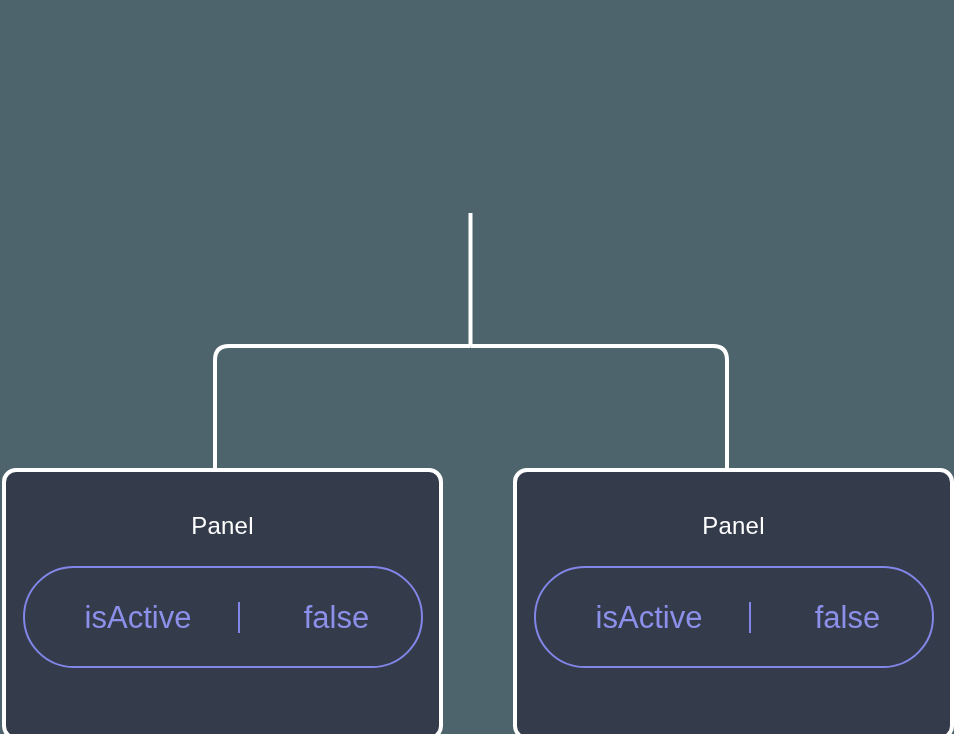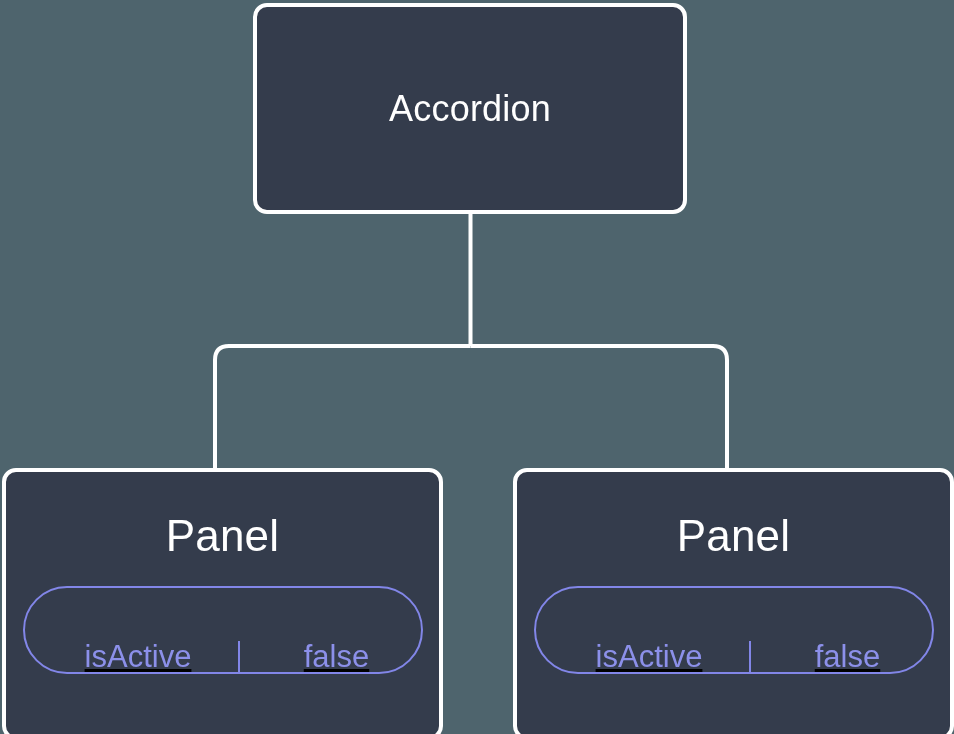--- a/index.html
+++ b/index.html
@@ -64,43 +64,42 @@
   #node-panel-right {
     left: 513px;
     top: 468px;
     width: 441px;
     height: 272px;
     padding-top: 42px;
   }
 
   .node-title {
     color: #ffffff;
-    font-size: 44px;
+    font-size: 24px;
     line-height: 1;
     font-weight: 400;
     letter-spacing: 0.2px;
     white-space: nowrap;
   }
 
   .node-title-root {
     font-size: 36px;
   }
 
   
   .prop-pill {
     margin-top: 28px;
     display: flex;
-    align-items: flex-end;
+    align-items: center;
     box-sizing: border-box;
     border: 2px solid #8286e8;
     border-radius: 999px;
-    height: 88px;
+    height: 102px;
     background: transparent;
     overflow: hidden;
-    text-decoration: underline;
   }
 
   .prop-key,
   .prop-value {
     display: flex;
     align-items: center;
     justify-content: center;
     color: #8c90ea;
     font-size: 31px;
     line-height: 1;
@@ -126,23 +125,20 @@
 <div id="diagram-canvas">
 
   <svg id="connector-layer" viewBox="0 0 954 734" width="954" height="734" xmlns="http://www.w3.org/2000/svg">
 
     <path d="M 470.5 213 L 470.5 346" fill="none" stroke="#ffffff" stroke-width="4" stroke-linecap="butt"></path>
 
     <path d="M 470.5 346 L 229 346 Q 215 346 215 360 L 215 470" fill="none" stroke="#ffffff" stroke-width="4" stroke-linecap="butt" stroke-linejoin="round"></path>
     <path d="M 470.5 346 L 713 346 Q 727 346 727 360 L 727 470" fill="none" stroke="#ffffff" stroke-width="4" stroke-linecap="butt" stroke-linejoin="round"></path>
   </svg>
 
-  <div class="node-box" id="node-accordion">
-    <span class="node-title node-title-root">Accordion</span>
-  </div>
 
   <div class="node-box" id="node-panel-left">
     <span class="node-title">Panel</span>
     <div class="prop-pill">
       <span class="prop-key">isActive</span>
       <span class="prop-value">false</span>
     </div>
   </div>
 
   <div class="node-box" id="node-panel-right">

